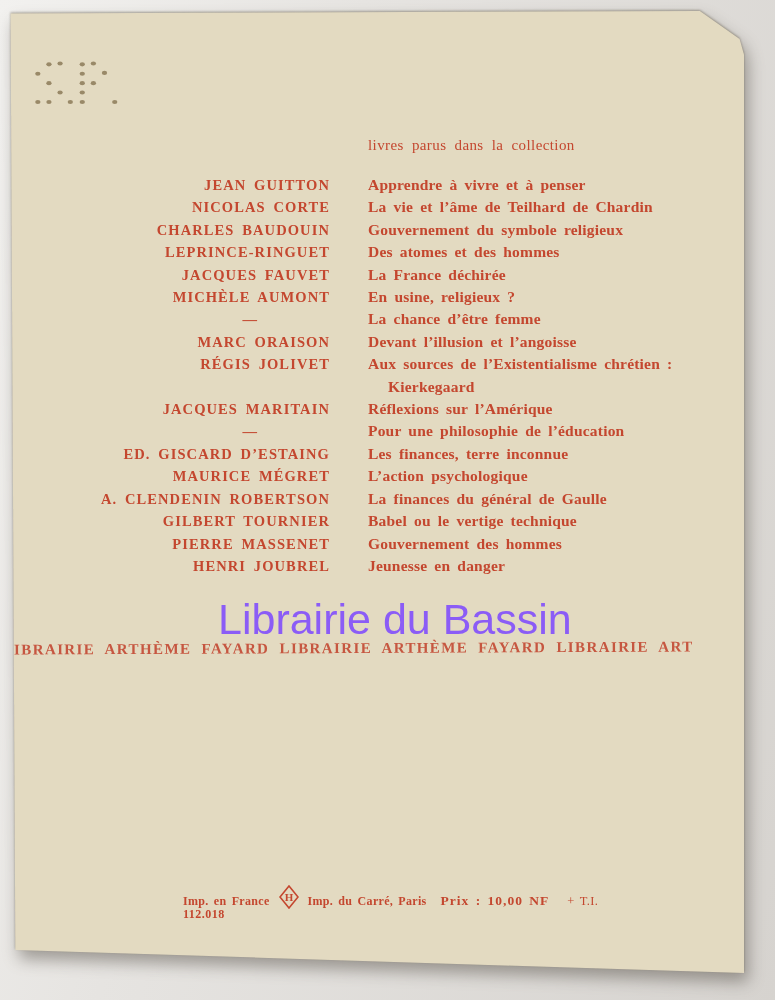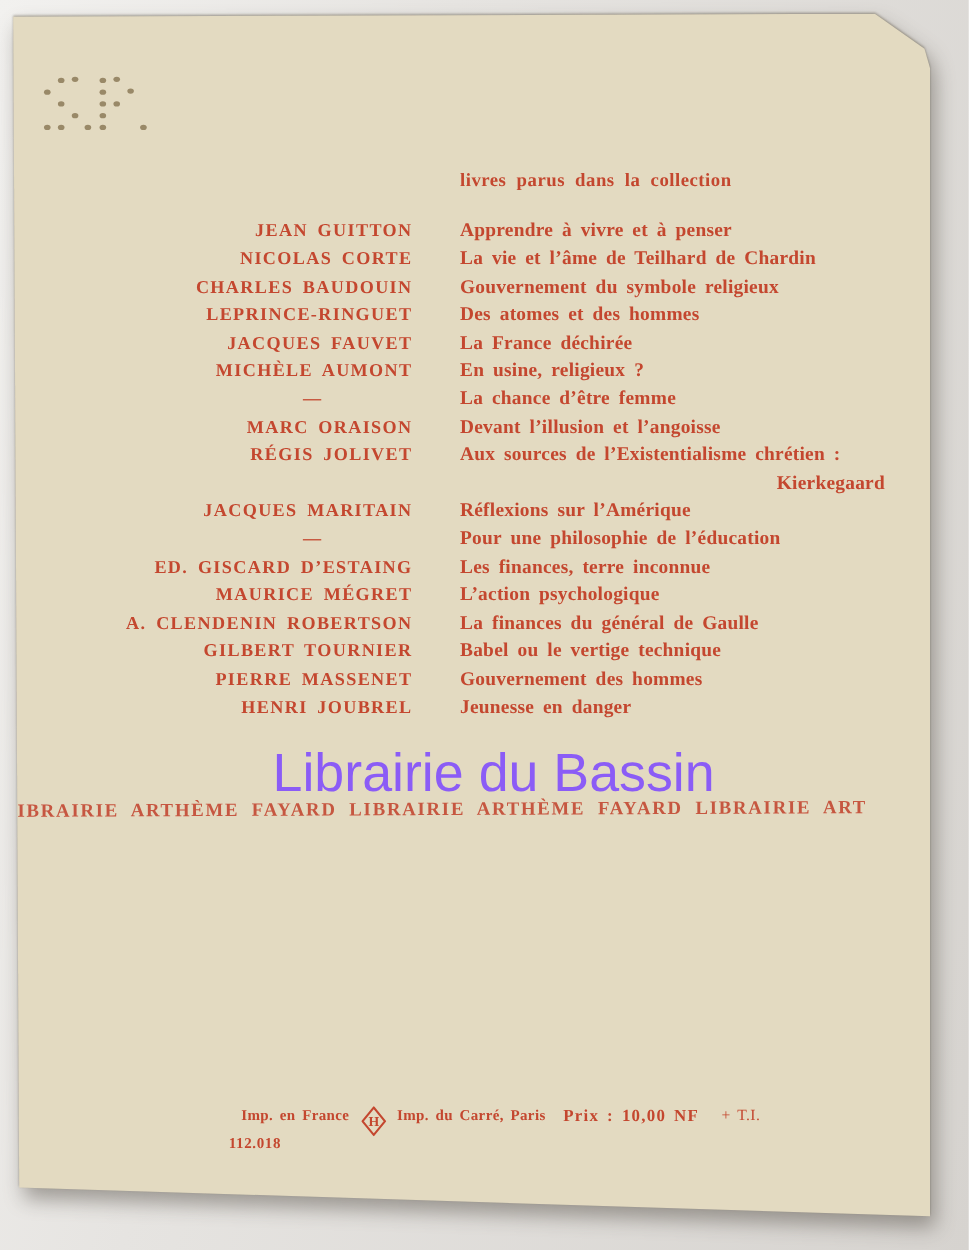--- a/index.html
+++ b/index.html
@@ -27,50 +27,50 @@
       linear-gradient(90deg, rgba(120,95,50,.10) 0, rgba(120,95,50,0) 2.5%, rgba(120,95,50,0) 96%, rgba(120,95,50,.22) 99.6%),
       linear-gradient(180deg,#dcd2b6 0%,#e0d7bd 25%,#e5ddc6 55%,#e9e2cf 85%,#e5decа 100%);
     background-color:#e3dac1;
   }
   .red{color:#c4472f;}
   
   #stamp{position:absolute;left:23px;top:47px;width:94px;height:52px;}
   
   #header{
     position:absolute;left:360px;top:126px;
-    font-size:15px;font-weight:700;letter-spacing:.4px;word-spacing:4px;
+    font-size:15px;font-weight:400;letter-spacing:.4px;word-spacing:4px;
   }
   
   #list{position:absolute;left:0;top:163px;width:700px;}
   .row{display:flex;line-height:22.4px;font-weight:700;}
   .cell-author{
     width:322px;text-align:right;font-size:14.5px;
     letter-spacing:1.1px;word-spacing:3px;
   }
   .cell-author.dash{padding-right:72px;box-sizing:border-box;}
   .cell-title{
     flex:1;padding-left:38px;text-align:left;font-size:15.5px;
     letter-spacing:.2px;word-spacing:3px;
   }
-  .title-line2{padding-left:20px;text-align:right;}
+  .title-line2{padding-left:20px;}
   
   #band{
     position:absolute;left:6px;top:629px;white-space:nowrap;
     font-size:15px;font-weight:700;letter-spacing:1.4px;word-spacing:5px;
     color:#c5503а; color:#c5503a; opacity:.95; transform:rotate(-.25deg);
   }
   
   #watermark{
     position:absolute;left:218px;top:595px;white-space:nowrap;
     font-family:"Liberation Sans","DejaVu Sans",sans-serif;
     font-size:43px;font-weight:400;color:#8b5cf6;letter-spacing:0;
     z-index:5;
   }
   
-  #imprint{position:absolute;left:185px;top:874px;display:flex;align-items:flex-start;}
+  #imprint{position:absolute;left:175px;top:874px;display:flex;align-items:flex-end;}
   #imprint .t{font-size:12px;font-weight:700;letter-spacing:.3px;word-spacing:2px;}
   #imprint .mark{margin:0 9px;}
   #imprint .price{font-size:13.5px;margin-left:14px;letter-spacing:1px;}
   #imprint .suffix{font-size:12.5px;margin-left:18px;font-weight:400;}
   #code{position:absolute;left:175px;top:896px;font-size:12px;font-weight:700;letter-spacing:.5px;}
 </style>
 </head>
 <body>
 
 <div id="scene">

